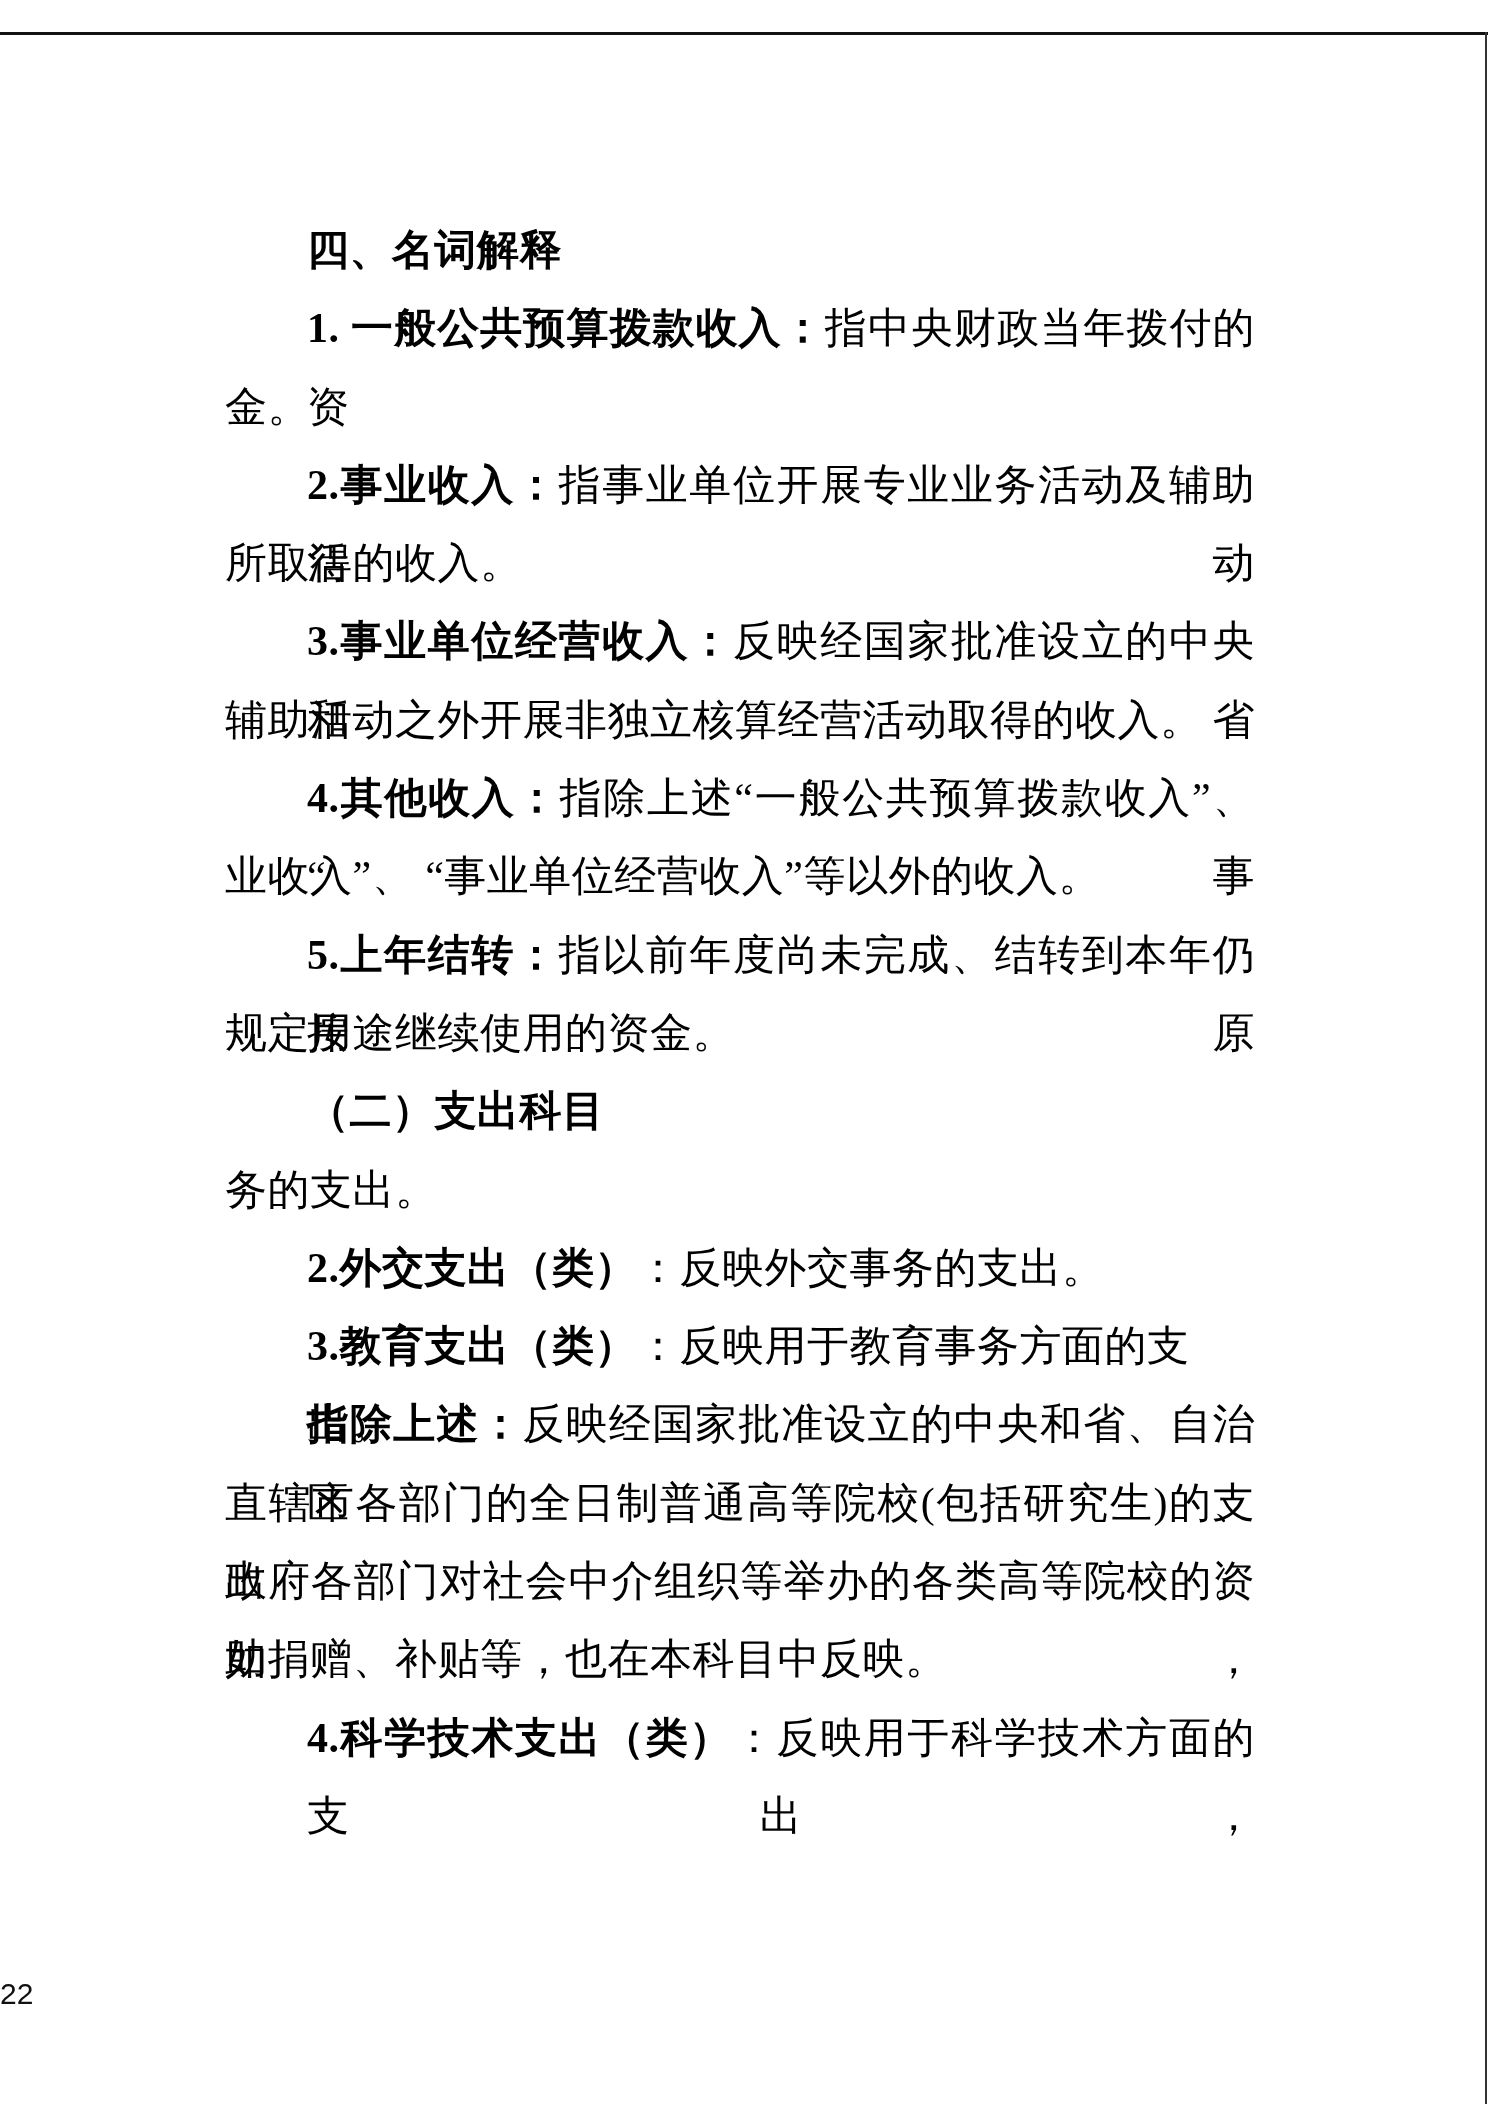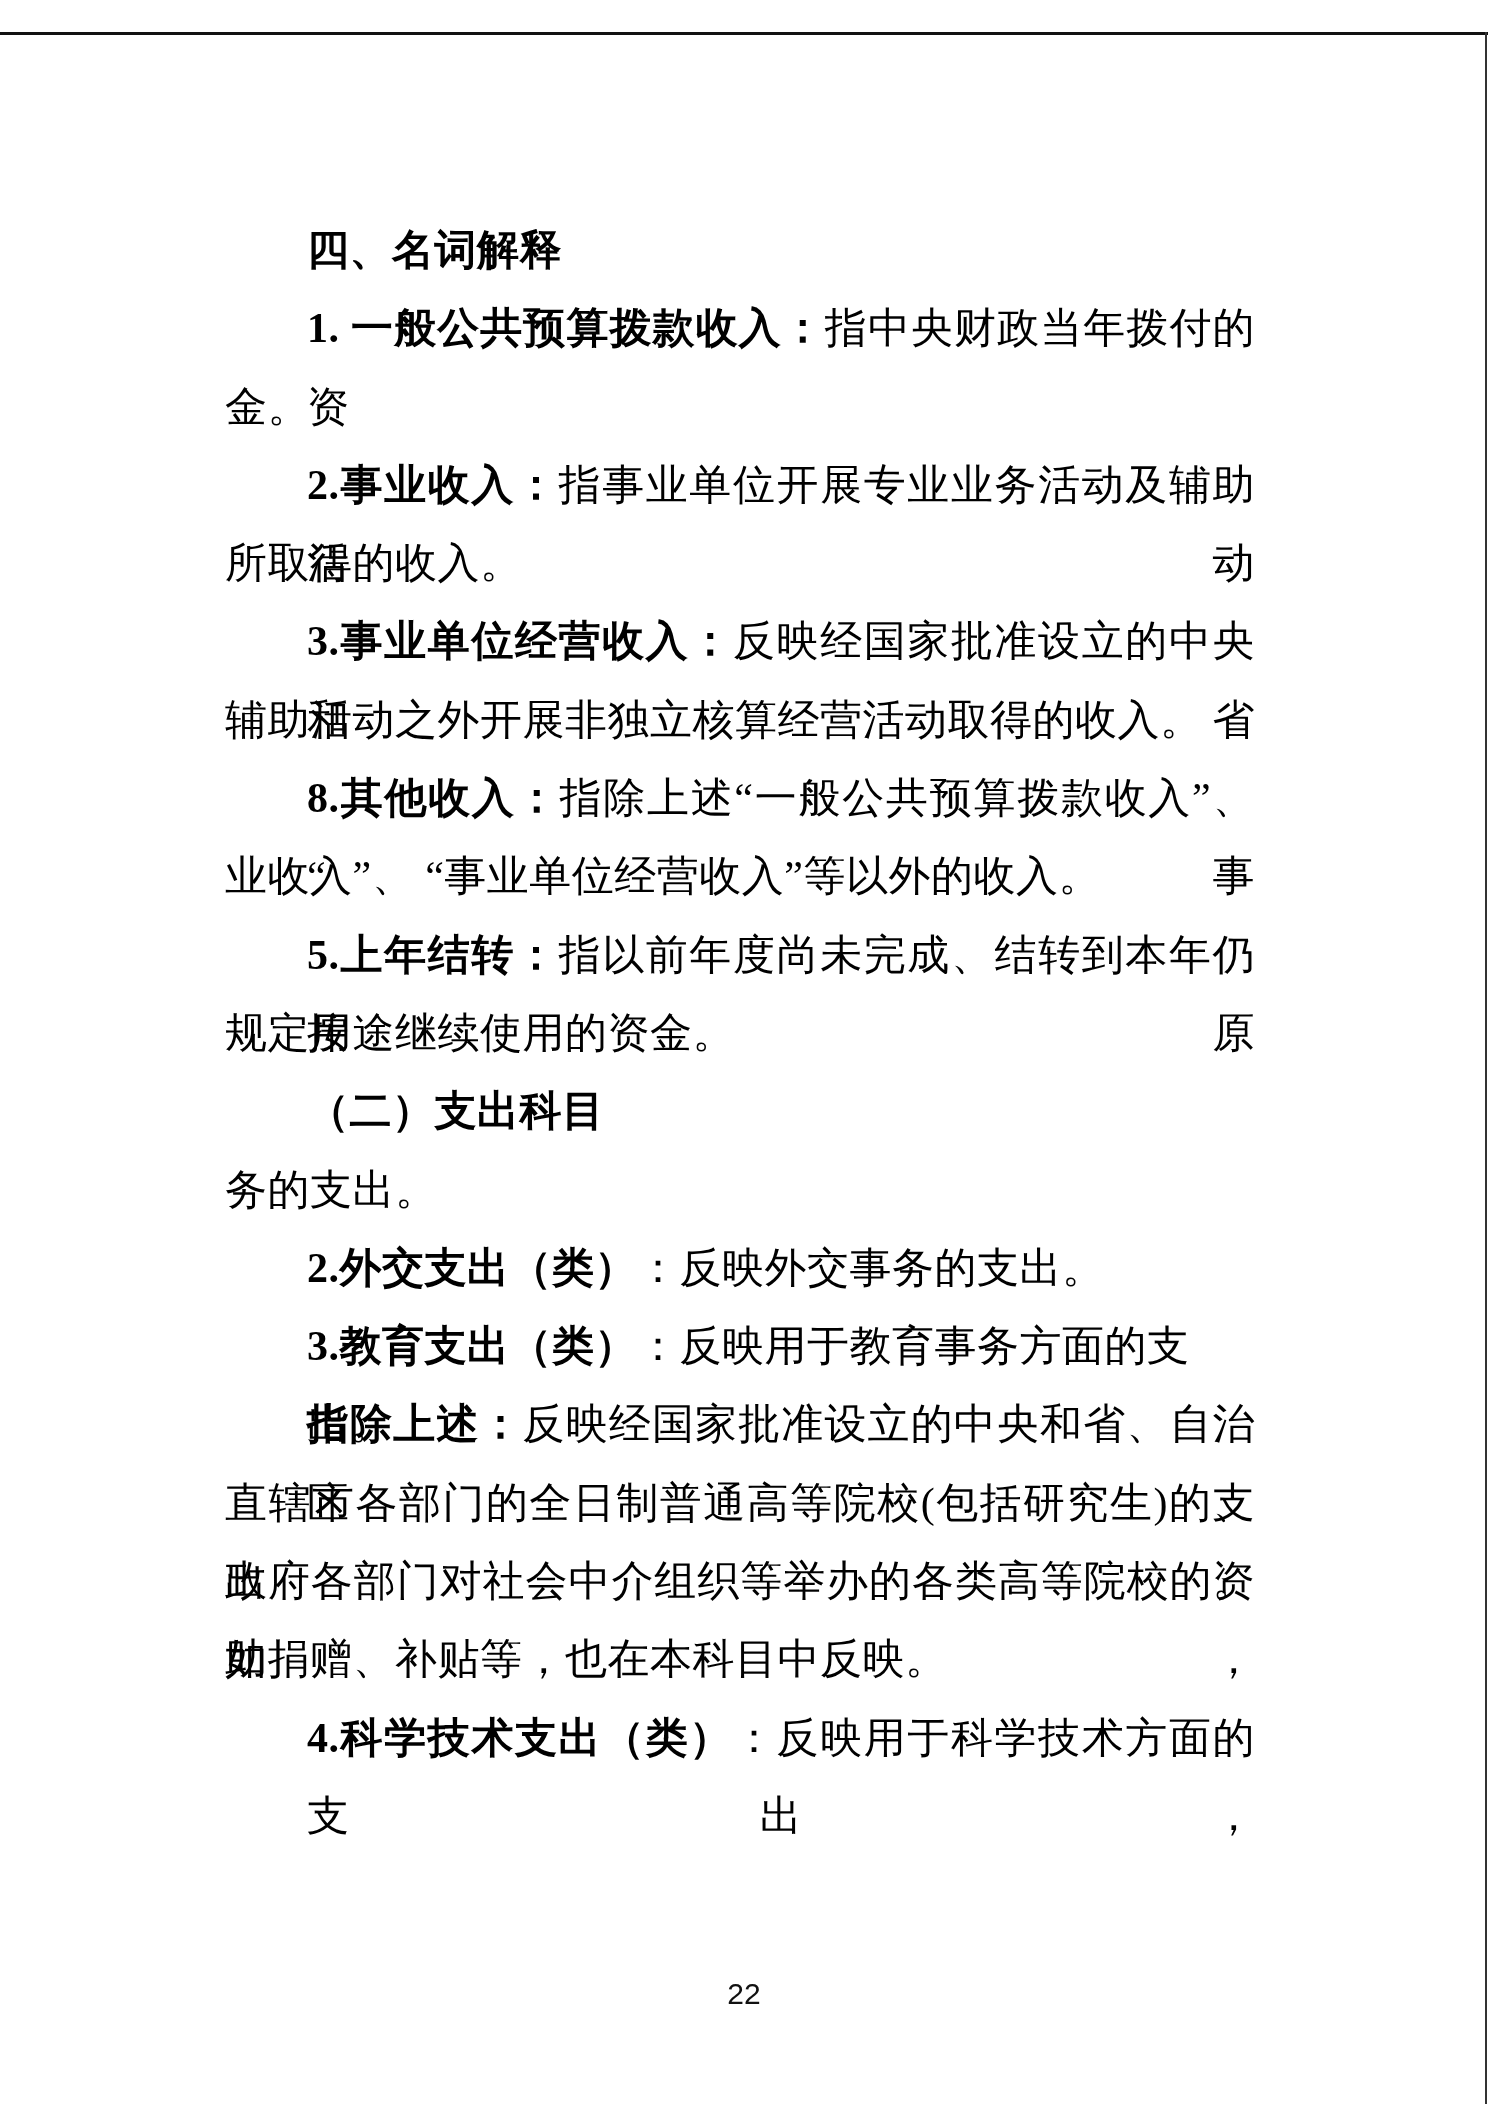--- a/index.html
+++ b/index.html
@@ -40,21 +40,21 @@
     text-align: justify;
     text-align-last: justify;
   }
   .seg { font-weight: 400; }
   .seg.bold { font-weight: 700; }
   .page-number {
     position: absolute;
     top: 1945px;
     left: 0;
     width: 100%;
-    text-align: center;
+    text-align: left;
     font-size: 30px;
     line-height: 34px;
     color: #111111;
     font-family: "Liberation Sans", "DejaVu Sans", sans-serif;
   }
 </style>
 </head>
 <body>
 
 <div class="page" style="background: rgb(255, 255, 255);">
@@ -62,21 +62,21 @@
   <div class="frame-right" style="background: rgb(51, 51, 51);"></div>
 
   <div class="text-block" style="color: rgb(0, 0, 0);">
       <div class="line indent"><span class="seg bold">四、名词解释</span></div>
       <div class="line indent fill"><span class="seg bold">1. 一般公共预算拨款收入：</span><span class="seg">指中央财政当年拨付的资</span></div>
       <div class="line"><span class="seg">金。</span></div>
       <div class="line indent fill"><span class="seg bold">2.事业收入：</span><span class="seg">指事业单位开展专业业务活动及辅助活动</span></div>
       <div class="line"><span class="seg">所取得的收入。</span></div>
       <div class="line indent fill"><span class="seg bold">3.事业单位经营收入：</span><span class="seg">反映经国家批准设立的中央和省</span></div>
       <div class="line"><span class="seg">辅助活动之外开展非独立核算经营活动取得的收入。</span></div>
-      <div class="line indent fill"><span class="seg bold">8.其他收入：</span><span class="seg">指除上述“一般公共预算拨款收入”、 “事</span></div>
+      <div class="line indent fill"><span class="seg bold">4.其他收入：</span><span class="seg">指除上述“一般公共预算拨款收入”、 “事</span></div>
       <div class="line"><span class="seg">业收入”、 “事业单位经营收入”等以外的收入。</span></div>
       <div class="line indent fill"><span class="seg bold">5.上年结转：</span><span class="seg">指以前年度尚未完成、结转到本年仍按原</span></div>
       <div class="line"><span class="seg">规定用途继续使用的资金。</span></div>
       <div class="line indent"><span class="seg bold">（二）支出科目</span></div>
       <div class="line"><span class="seg">务的支出。</span></div>
       <div class="line indent"><span class="seg bold">2.外交支出（类）</span><span class="seg">：反映外交事务的支出。</span></div>
       <div class="line indent"><span class="seg bold">3.教育支出（类）</span><span class="seg">：反映用于教育事务方面的支出。</span></div>
       <div class="line indent fill"><span class="seg bold">指除上述：</span><span class="seg">反映经国家批准设立的中央和省、自治区、</span></div>
       <div class="line fill"><span class="seg">直辖市各部门的全日制普通高等院校(包括研究生)的支出。</span></div>
       <div class="line fill"><span class="seg">政府各部门对社会中介组织等举办的各类高等院校的资助，</span></div>

